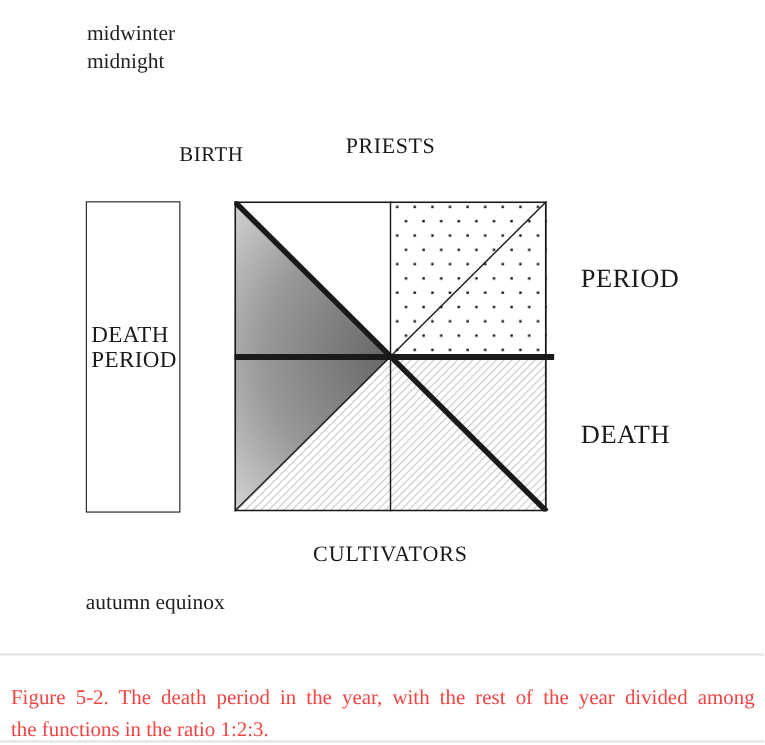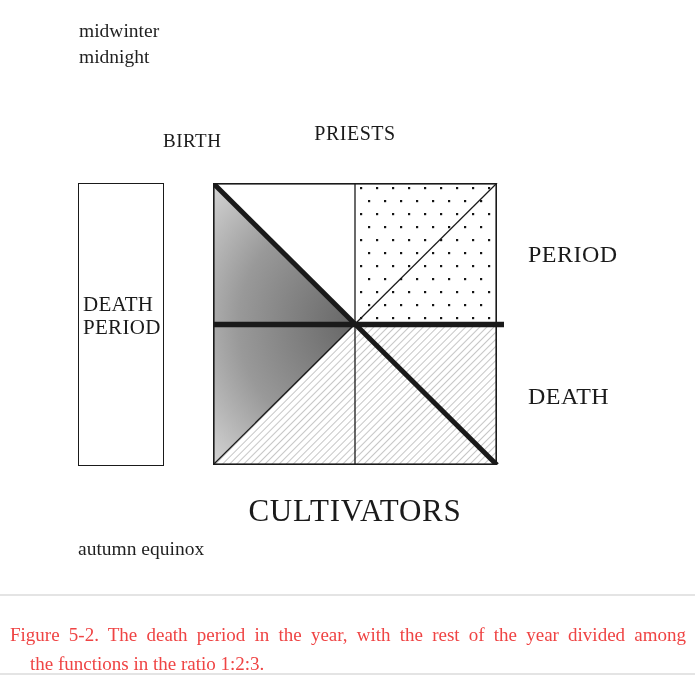--- a/index.html
+++ b/index.html
@@ -22,21 +22,21 @@
 
   
   .fn-row {
     left: 213px; top: 122px; width: 284px;
     display: flex;
   }
   .fn-row span { flex: 1; text-align: center; font-size: 20px; letter-spacing: 0.5px; }
 
   .cultivators-row {
     left: 213px; top: 493px; width: 284px;
-    text-align: center; font-size: 31px; letter-spacing: 0.8px;
+    text-align: center; font-size: 20px; letter-spacing: 0.8px;
   }
 
   
   .death-box {
     left: 78px; top: 183px; width: 86px; height: 283px;
     border: 1.6px solid #1a1a1a;
     box-sizing: border-box;
     background: #ffffff;
   }
   .death-box .lbl {
@@ -47,21 +47,21 @@
 
   
   .side-label { font-size: 24px; letter-spacing: 0.5px; }
 
   
   .caption {
     left: 10px; top: 621px; width: 676px;
     font-size: 19px; line-height: 28.5px; color: #ef4444;
   }
   .caption .cap-line1 { display: block; text-align: justify; text-align-last: justify; }
-  .caption .cap-line2 { display: block; margin-left: 20px; }
+  .caption .cap-line2 { display: block; }
 
   .hrule { height: 1.5px; background: #e4e4e4; }
 
   svg .ink { stroke: #1a1a1a; }
 </style>
 </head>
 <body>
 
 <div id="page">
 

